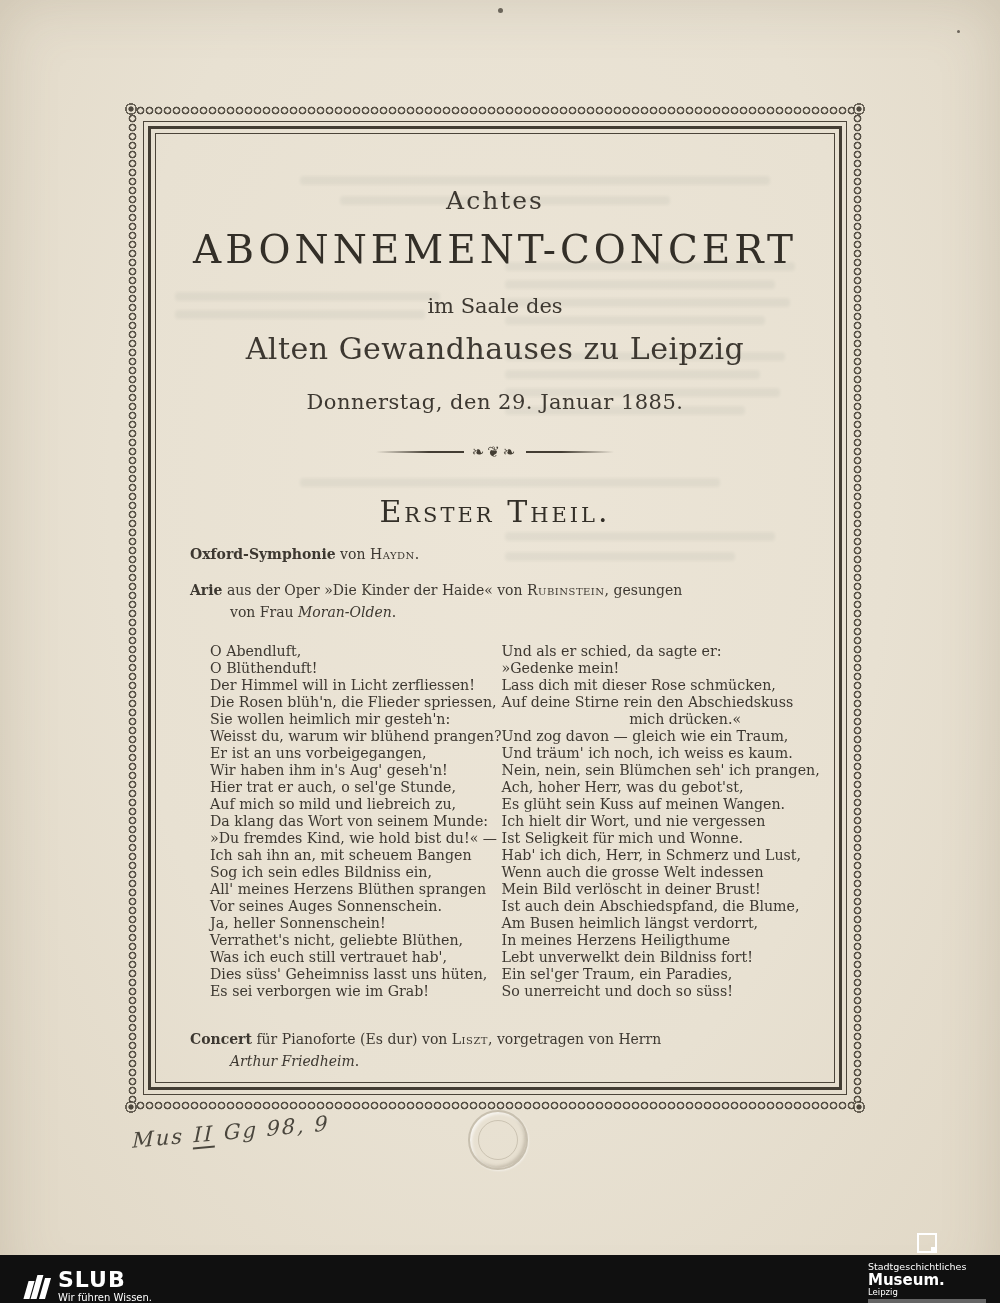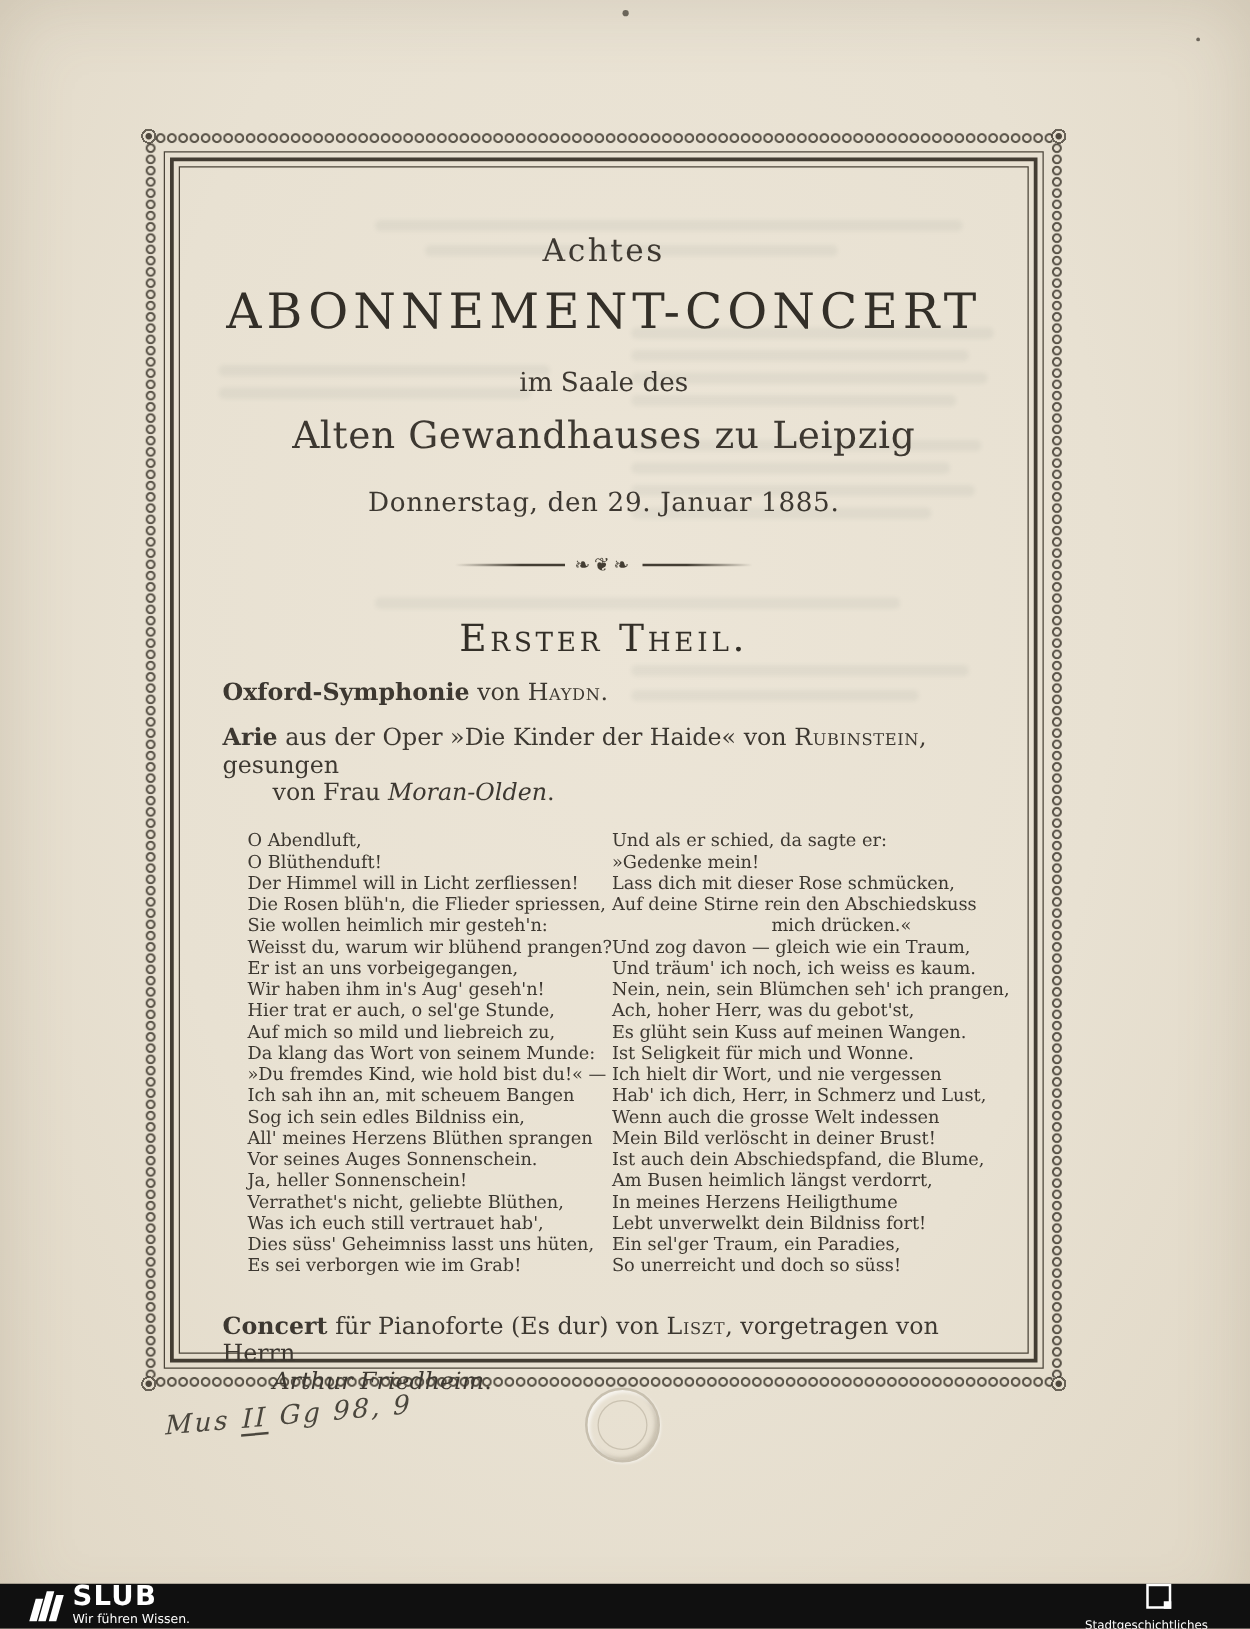--- a/index.html
+++ b/index.html
@@ -11,21 +11,21 @@
     box-shadow: inset 0 0 60px rgba(120,105,80,.20);
     font-family:"DejaVu Serif","Liberation Serif",serif;
     color:#3d3831;
   }
   .speck { position:absolute; background:#6b655a; border-radius:50%; }
 
   
   .bleed { position:absolute; height:9px; background:#5a6a62; opacity:.07; filter:blur(1.5px); border-radius:4px; }
 
   
-  .frame { position:absolute; left:118px; top:108px; width:730px; height:1000px; }
+  .frame { position:absolute; left:130px; top:108px; width:730px; height:1000px; }
   .lace { position:absolute; background-repeat:repeat; }
   .lace-top, .lace-bot { left:6px; right:6px; height:11px;
     background-image: radial-gradient(circle at 4.5px 5.5px, rgba(62,56,46,0) 2px, rgba(62,56,46,.85) 2.5px, rgba(62,56,46,.85) 3.6px, rgba(62,56,46,0) 4.2px);
     background-size:9px 11px; }
   .lace-top { top:-3px; } .lace-bot { bottom:-3px; }
   .lace-left, .lace-right { top:6px; bottom:6px; width:11px;
     background-image: radial-gradient(circle at 5.5px 4.5px, rgba(62,56,46,0) 2px, rgba(62,56,46,.85) 2.5px, rgba(62,56,46,.85) 3.6px, rgba(62,56,46,0) 4.2px);
     background-size:11px 9px; }
   .lace-left { left:-3px; } .lace-right { right:-3px; }
   .corner { position:absolute; width:22px; height:22px;
@@ -50,21 +50,21 @@
   .dateline{ margin-top:24px; font-size:21px; letter-spacing:.5px; }
 
   .divider { margin-top:30px; display:flex; align-items:center; justify-content:center; gap:8px; height:16px; }
   .dline { width:88px; height:2px; background:linear-gradient(90deg, rgba(67,61,51,0), #433d33 25%, #433d33 75%, rgba(67,61,51,0)); }
   .dline.l { background:linear-gradient(90deg, rgba(67,61,51,0), #433d33 60%); }
   .dline.r { background:linear-gradient(270deg, rgba(67,61,51,0), #433d33 60%); }
   .dorn { font-size:15px; color:#433d33; letter-spacing:3px; line-height:16px; }
 
   
   .part-title { margin:34px 0 0 0; font-weight:400; font-variant:small-caps; font-size:30px; letter-spacing:3px; color:#332f28; }
-  .prog { margin:14px 0 0 0; text-align:left; font-size:19px; line-height:22px; }
+  .prog { margin:14px 0 0 0; text-align:left; font-size:14px; line-height:22px; }
   .prog .cont { padding-left:40px; }
   .b  { font-weight:bold; }
   .sc { font-variant:small-caps; letter-spacing:.5px; }
   .it { font-style:italic; }
 
   
   .poem { display:flex; text-align:left; margin-top:20px; padding-left:20px; }
   .poem .col { white-space:nowrap; }
   .poem .col.left  { width:297px; }
   .poem .col.right { flex:1; }
@@ -76,22 +76,22 @@
   .shelfmark { position:absolute; left:132px; top:1120px; font-style:italic; font-size:21px; color:#4a463d;
     transform:rotate(-5deg) skewX(-6deg); letter-spacing:2px; }
   .shelfmark .u { border-bottom:2px solid #4a463d; padding:0 1px; }
 
   .seal { position:absolute; left:468px; top:1110px; width:56px; height:56px; border-radius:50%;
     border:2px solid rgba(125,115,95,.30);
     box-shadow: inset 2px 2px 3px rgba(255,255,255,.65), inset -2px -2px 3px rgba(110,98,78,.25), 1px 1px 2px rgba(255,255,255,.5); }
   .seal::after { content:""; position:absolute; inset:8px; border-radius:50%; border:1px solid rgba(125,115,95,.28); }
 
   
-  .footerbar { position:absolute; left:0; bottom:0; width:1000px; height:36px; background:#101010;
-    display:flex; align-items:flex-start; justify-content:space-between; padding:0 14px 0 26px; box-sizing:border-box;
+  .footerbar { position:absolute; left:0; bottom:0; width:1000px; height:48px; background:#101010;
+    display:flex; align-items:flex-end; justify-content:space-between; padding:0 14px 0 26px; box-sizing:border-box;
     font-family:"DejaVu Sans","Liberation Sans",sans-serif; color:#fff; }
   .slub { display:flex; align-items:center; gap:10px; }
   .slub-icon { display:flex; align-items:flex-end; gap:2px; height:26px; }
   .slub-icon i { display:block; width:6px; background:#fff; transform:skewX(-16deg); }
   .slub-icon i:nth-child(1){ height:18px; } .slub-icon i:nth-child(2){ height:24px; } .slub-icon i:nth-child(3){ height:21px; }
   .slub-text .name { font-size:22px; font-weight:bold; letter-spacing:1px; line-height:22px; }
   .slub-text .tag  { font-size:10px; margin-top:1px; }
   .museum { display:flex; align-items:center; gap:8px; text-align:left;flex-direction:column; }
   .museum-icon { width:16px; height:16px; border:2px solid #fff; position:relative; }
   .museum-icon::after { content:""; position:absolute; right:-2px; bottom:-2px; width:6px; height:6px; background:#fff; }
@@ -188,22 +188,22 @@
             <div class="poem-line">Und als er schied, da sagte er:</div>
             <div class="poem-line">»Gedenke mein!</div>
             <div class="poem-line">Lass dich mit dieser Rose schmücken,</div>
             <div class="poem-line">Auf deine Stirne rein den Abschiedskuss</div>
             <div class="poem-line">         mich drücken.«</div>
             <div class="poem-line">Und zog davon — gleich wie ein Traum,</div>
             <div class="poem-line">Und träum' ich noch, ich weiss es kaum.</div>
             <div class="poem-line">Nein, nein, sein Blümchen seh' ich prangen,</div>
             <div class="poem-line">Ach, hoher Herr, was du gebot'st,</div>
             <div class="poem-line">Es glüht sein Kuss auf meinen Wangen.</div>
+            <div class="poem-line">Ich hielt dir Wort, und nie vergessen</div>
             <div class="poem-line">Ist Seligkeit für mich und Wonne.</div>
-            <div class="poem-line">Ich hielt dir Wort, und nie vergessen</div>
             <div class="poem-line">Hab' ich dich, Herr, in Schmerz und Lust,</div>
             <div class="poem-line">Wenn auch die grosse Welt indessen</div>
             <div class="poem-line">Mein Bild verlöscht in deiner Brust!</div>
             <div class="poem-line">Ist auch dein Abschiedspfand, die Blume,</div>
             <div class="poem-line">Am Busen heimlich längst verdorrt,</div>
             <div class="poem-line">In meines Herzens Heiligthume</div>
             <div class="poem-line">Lebt unverwelkt dein Bildniss fort!</div>
             <div class="poem-line">Ein sel'ger Traum, ein Paradies,</div>
             <div class="poem-line">So unerreicht und doch so süss!</div>
           </div>

